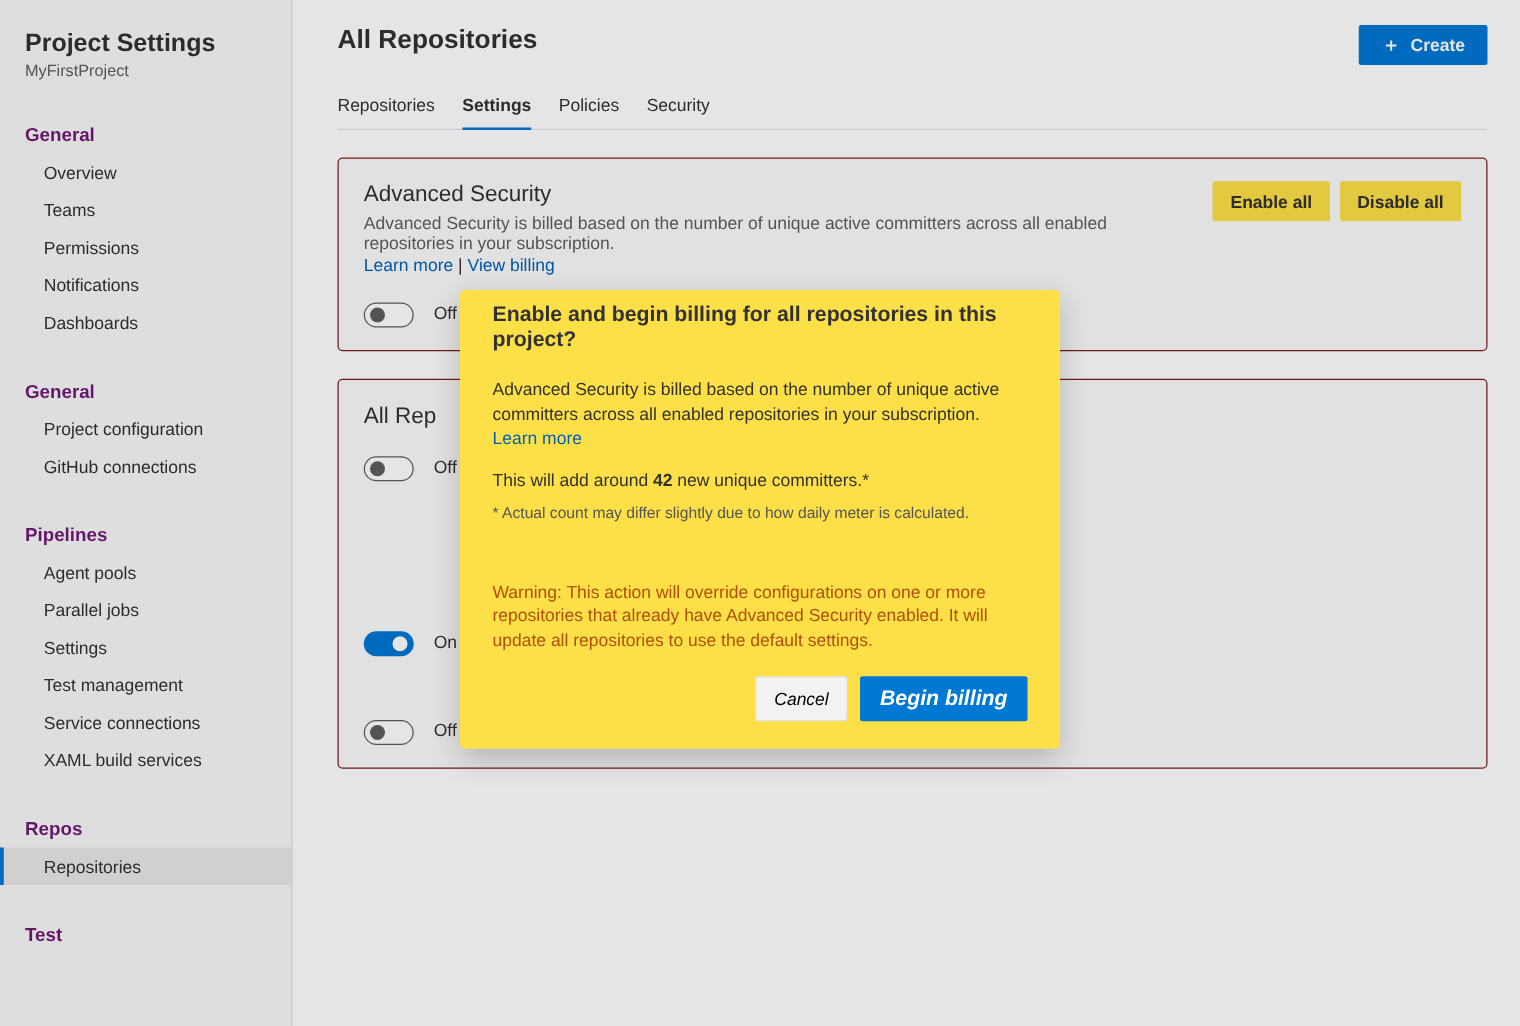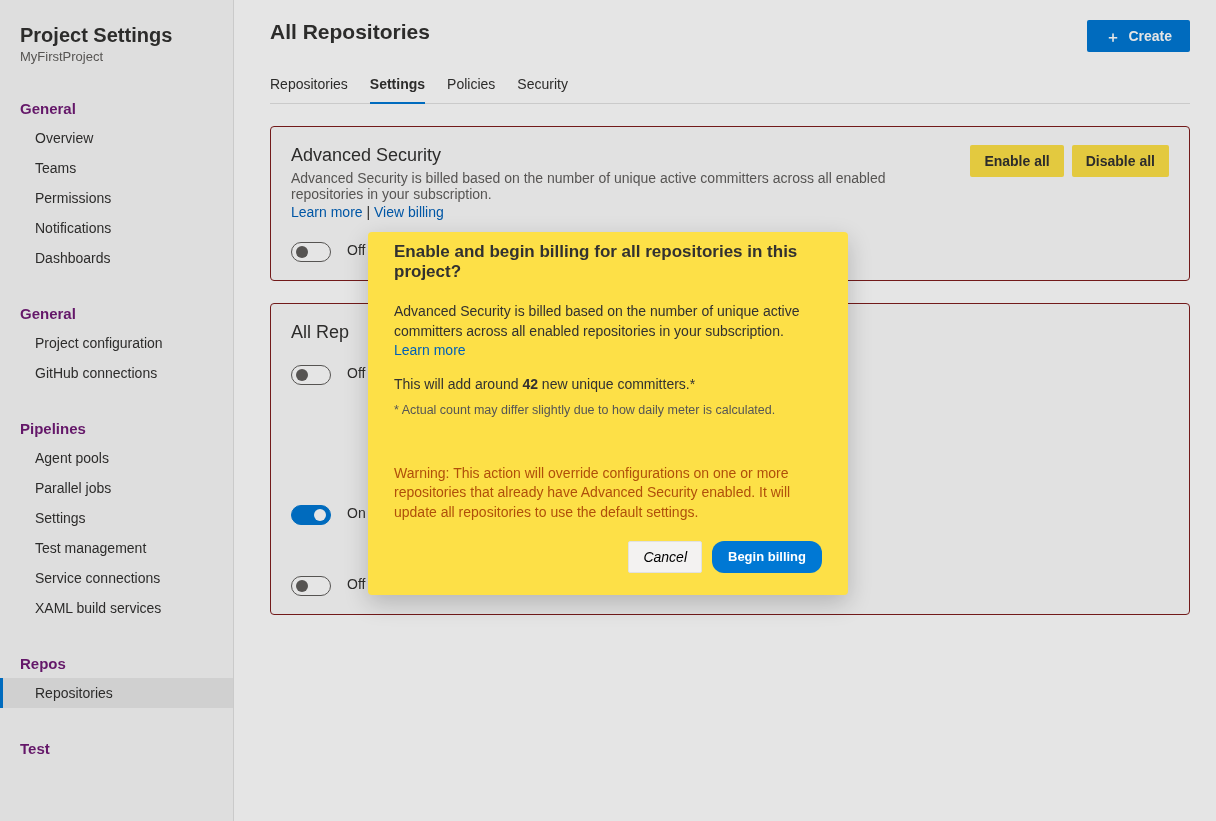--- a/index.html
+++ b/index.html
@@ -234,24 +234,25 @@
   font-size: 14px;
   border-radius: 2px;
   cursor: pointer;
   font-style: italic;
 }
 .btn-primary {
   background: #0078d4;
   color: #fff;
   border: none;
   padding: 8px 16px;
-  font-size: 13px;
+  font-size: 17px;
   font-weight:600;
-  border-radius: 12px;
-  cursor: pointer;
+  border-radius: 2px;
+  cursor: pointer;
+  font-style: italic;
 }
 </style>
 </head>
 <body>
 
 <div class="app">
 
   <div class="sidebar">
     <div class="sidebar-header">
       <div class="sidebar-title">Project Settings</div>

